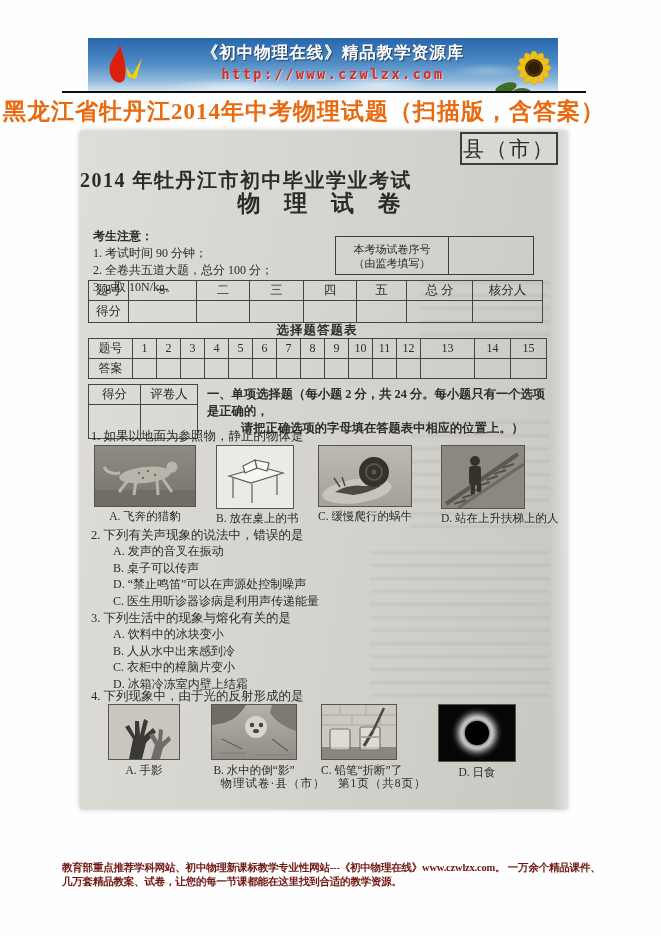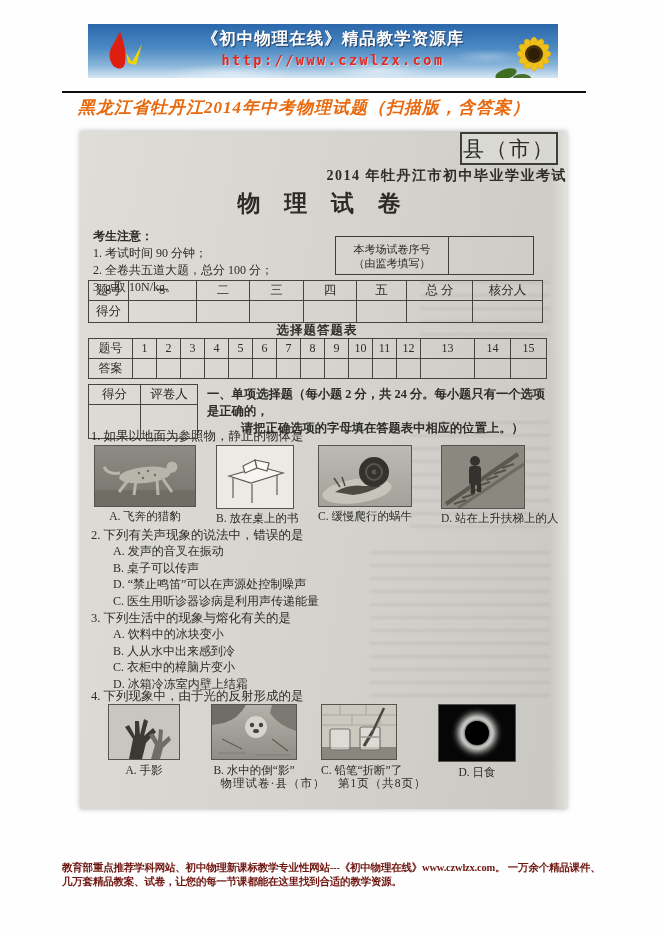--- a/index.html
+++ b/index.html
@@ -1,53 +1,53 @@
 <!DOCTYPE html>
 <html><head>
 <meta charset="utf-8">
 <style>
   html,body{margin:0;padding:0;background:#fefefe;}
   body{width:661px;height:936px;position:relative;overflow:hidden;
        font-family:"Liberation Serif",serif;}
   .abs{position:absolute;}
 
   
-  .banner{left:88px;top:24px;width:470px;height:54px;
+  .banner{left:88px;top:38px;width:470px;height:54px;
     background:
       radial-gradient(70px 12px at 62% 86%, rgba(255,255,255,.55), transparent 70%),
       radial-gradient(90px 14px at 30% 92%, rgba(255,255,255,.45), transparent 70%),
       radial-gradient(50px 10px at 85% 60%, rgba(255,255,255,.25), transparent 70%),
       linear-gradient(180deg,#2a67ab 0%,#4c8ac4 45%,#8db7da 78%,#d8e8f4 100%);
     overflow:hidden;}
   .banner-logo{position:absolute;left:16px;top:5px;}
   .banner-text{position:absolute;left:90px;top:4px;width:310px;text-align:center;}
   .banner-title{color:#fff;font-weight:bold;font-size:16.5px;letter-spacing:1px;
     text-shadow:1px 1px 1px rgba(30,50,80,.85);white-space:nowrap;}
   .banner-url{margin-top:2px;color:#e6261c;font-family:"DejaVu Sans Mono",monospace;
     font-weight:bold;font-size:13.5px;letter-spacing:2.5px;
     text-shadow:1px 1px 0 rgba(255,255,255,.45);white-space:nowrap;}
   .sunflower{position:absolute;right:0;bottom:-4px;}
   .banner-divider{left:62px;top:91px;width:524px;height:2px;background:#0d0d0d;}
 
   
   .page-title{left:0;top:96px;width:608px;text-align:center;
-    font-size:17px;font-weight:bold;color:#e8690e;letter-spacing:1px;font-style:italic;}
+    font-size:23px;font-weight:bold;color:#e8690e;letter-spacing:1px;}
 
   
   .paper{left:80px;top:131px;width:487px;height:678px;color:#2c2b27;
     background:linear-gradient(100deg,#deddd8 0%,#d3d2cd 55%,#c8c7c2 100%);
     box-shadow:0 0 5px rgba(0,0,0,.28);font-size:12px;}
   .paper .edge{position:absolute;right:0;top:0;width:16px;height:100%;
     background:linear-gradient(90deg,transparent,rgba(255,255,255,.45));}
   .bleed{position:absolute;opacity:.07;filter:blur(1px);
     background:repeating-linear-gradient(180deg,rgba(70,55,45,.9) 0 3px,transparent 3px 13px);}
   .county-box{left:380px;top:1px;width:94px;height:29px;border:2px solid #3e3d39;
     display:flex;align-items:center;justify-content:center;
     font-size:21px;letter-spacing:2px;font-weight:500;background:rgba(236,235,230,.35);}
-  .exam-session{left:0;top:36px;width:100%;text-align:right;font-size:14px;
+  .exam-session{left:0;top:36px;width:100%;text-align:left;font-size:20px;
     font-weight:600;letter-spacing:1.5px;}
   .paper-title{left:0;top:57px;width:100%;text-align:center;font-size:23px;
     font-weight:bold;letter-spacing:9px;}
   .notice{left:13px;top:97px;line-height:17px;font-size:12px;}
   .notice .h{font-weight:bold;}
   .serial-box{left:255px;top:105px;width:197px;height:37px;border:1.5px solid #3e3d39;
     display:flex;text-align:center;}
   .serial-box .lab{width:112px;border-right:1.5px solid #3e3d39;display:flex;
     flex-direction:column;align-items:center;justify-content:center;
     font-size:11px;line-height:14px;}

